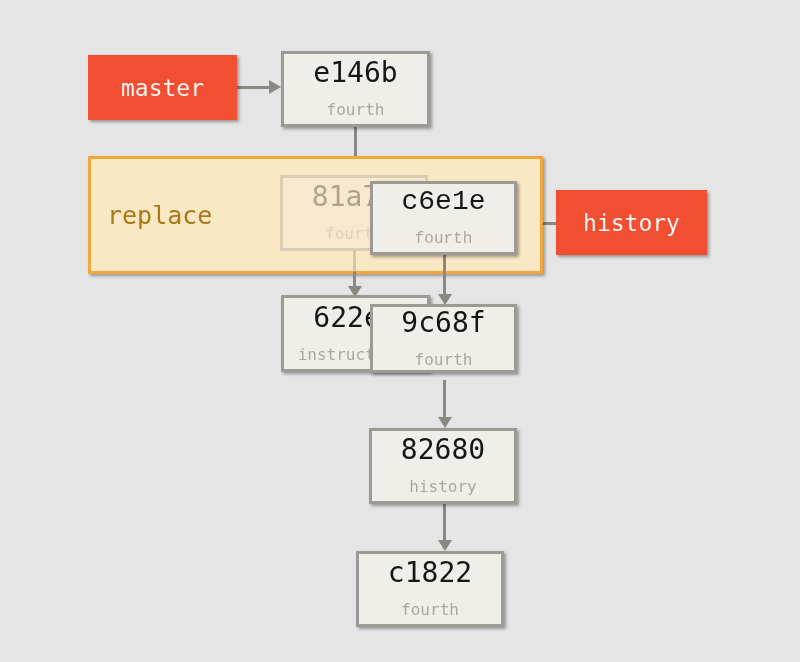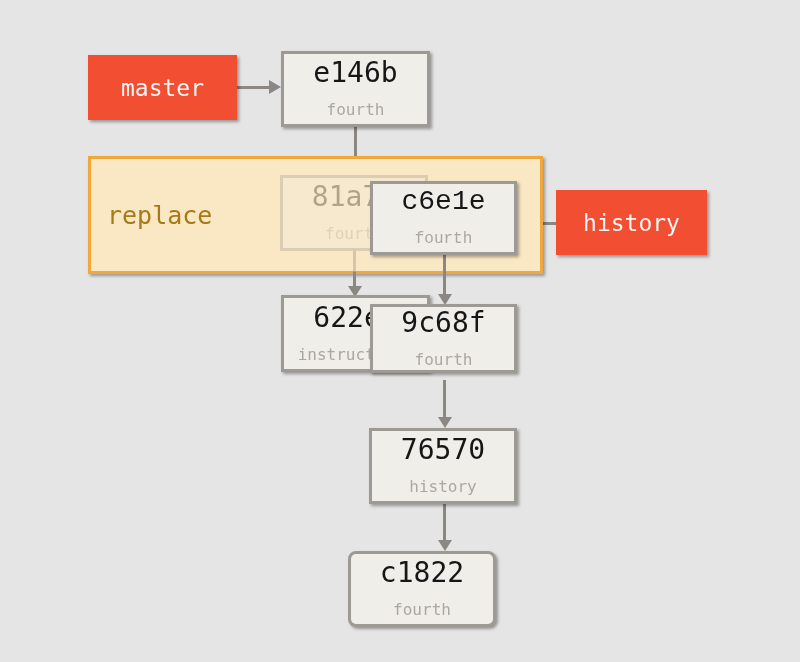--- a/index.html
+++ b/index.html
@@ -166,25 +166,25 @@
 
   <div class="commit z5" style="left:370px; top:304px; width:147px; height:69px;">
     <span class="hash">9c68f</span>
     <span class="msg">fourth</span>
   </div>
 
   <div class="vline z0" style="left:443px; top:380px; height:38px;"></div>
   <div class="head-down z0" style="left:438px; top:417px;"></div>
 
   <div class="commit z4" style="left:369px; top:428px; width:148px; height:76px;">
-    <span class="hash">76570</span>
+    <span class="hash">82680</span>
     <span class="msg">history</span>
   </div>
 
   <div class="vline z0" style="left:443px; top:504px; height:37px;"></div>
   <div class="head-down z0" style="left:438px; top:540px;"></div>
 
-  <div class="commit z4" style="left:348px; top:551px; width:148px; height:76px;border-radius:8px;">
+  <div class="commit z4" style="left:356px; top:551px; width:148px; height:76px;">
     <span class="hash">c1822</span>
     <span class="msg">fourth</span>
   </div>
 
 </div>
 
 </body></html>

